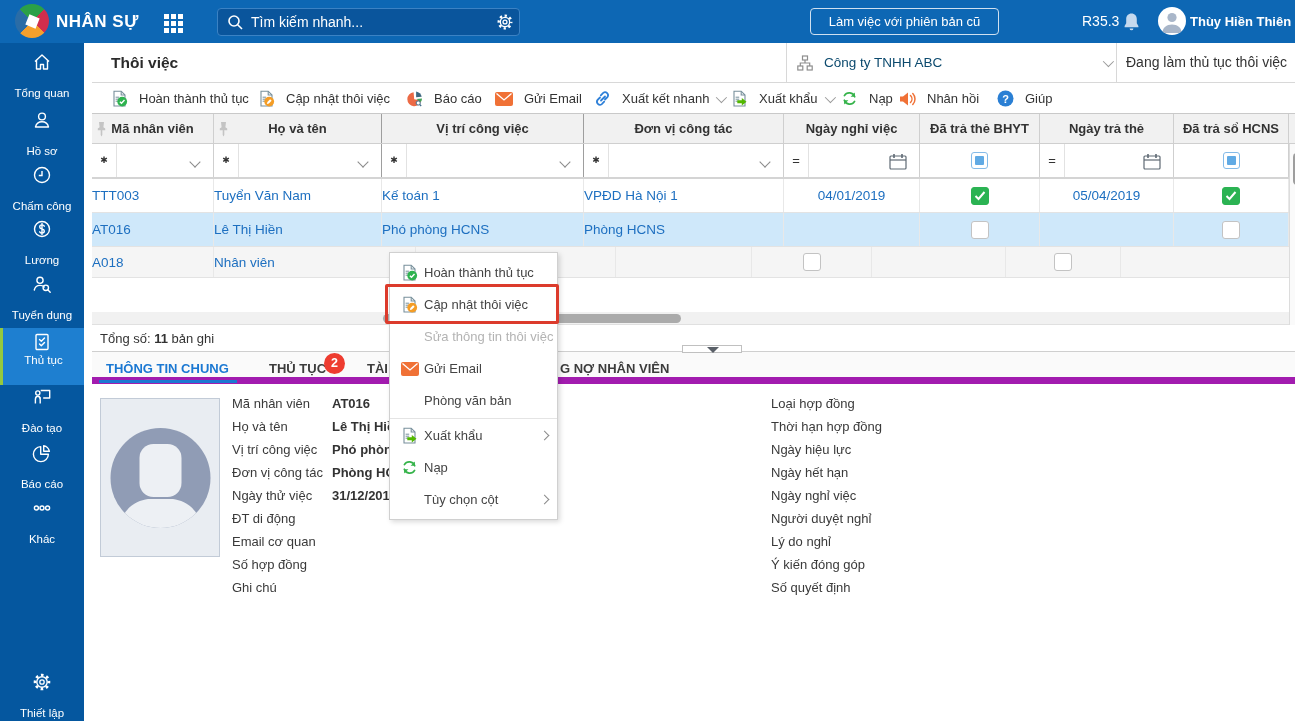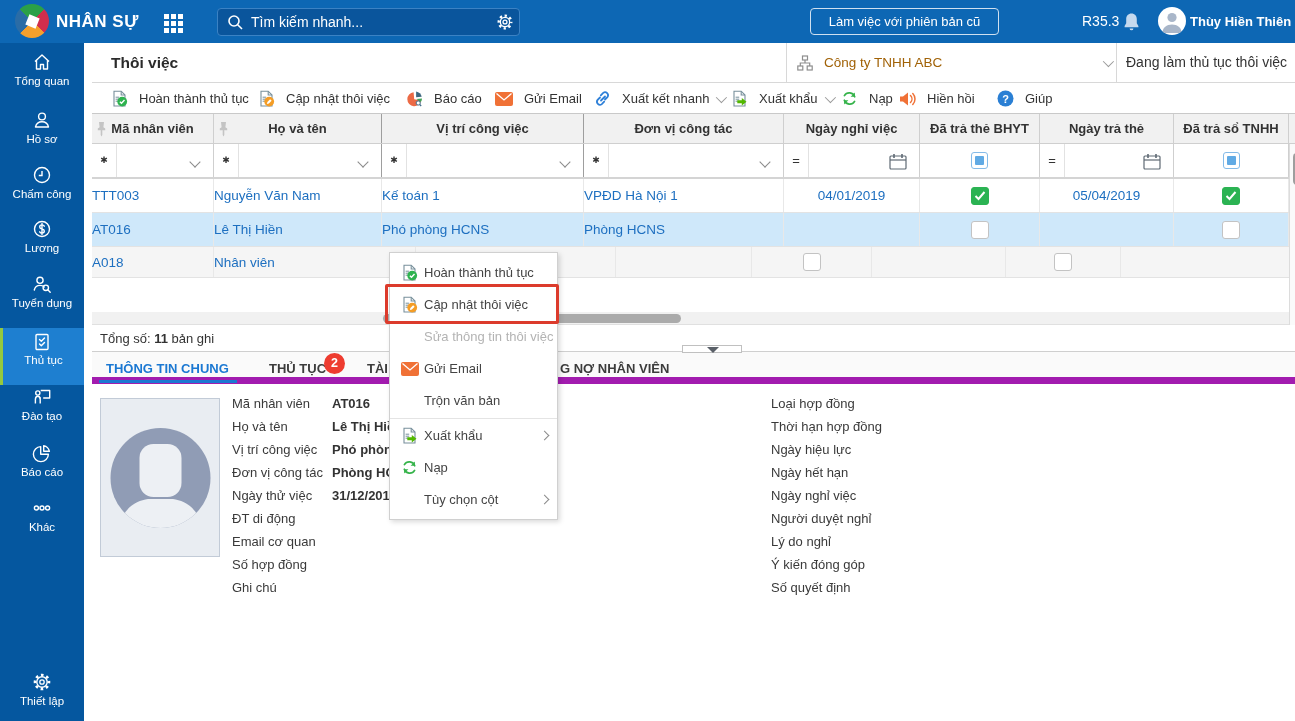--- a/index.html
+++ b/index.html
@@ -18,31 +18,31 @@
 #searchbox .ph { position:absolute; left:33px; top:5px; font-size:14px; color:#fff; }
 #oldver { position:absolute; left:810px; top:8px; width:189px; height:27px; border:1px solid #cfe0f0; border-radius:4px; font-size:13px; text-align:center; line-height:25px; }
 #rver { position:absolute; left:1062px; top:13px; font-size:14px;margin-left:20px; }
 #bell { position:absolute; left:1122px; top:12px; }
 #tbavatar { position:absolute; left:1158px; top:7px; width:28px; height:28px; border-radius:50%; background:#fff; overflow:hidden;}
 #uname { position:absolute; left:1190px; top:14px; font-size:13px; font-weight:bold; white-space:nowrap; }
 
 
 #sidebar { position:absolute; left:0; top:43px; width:84px; height:678px; background:#05579f; color:#fff; }
 .navitem { position:absolute; left:0; width:84px; height:56px; text-align:center; }
-.navitem .nlabel { display:block; margin-top:32px; font-size:11.5px; color:#fff; }
+.navitem .nlabel { display:block; margin-top:44px; font-size:11.5px; color:#fff; }
 .navitem svg { position:absolute; left:32px; top:9px; }
 .navitem.sel { background:#1e7fd0; border-left:3px solid #95c93d; }
 .navitem.sel svg { left:29px; }
 
 
 #main { position:absolute; left:92px; top:43px; width:1211px; height:678px; background:#fff; }
 #titlebar { position:absolute; left:0; top:0; width:1211px; height:40px; border-bottom:1px solid #d8d8d8; }
 #titlebar h1 { position:absolute; left:19px; top:11px; font-size:15.5px; color:#2b2b2b; }
 .vsep { position:absolute; top:0; width:1px; height:40px; background:#d8d8d8; }
-#company { position:absolute; left:732px; top:12px; font-size:13.5px; color:#a16207; }
+#company { position:absolute; left:732px; top:12px; font-size:13.5px; color:#0c4a6e; }
 #status { position:absolute; left:1034px; top:11px; font-size:14px; color:#333; white-space:nowrap; }
 .chev { display:inline-block; width:8px; height:8px; border-right:1.5px solid #9a9a9a; border-bottom:1.5px solid #9a9a9a; transform:rotate(45deg) translateY(-2px); margin-left:8px; }
 
 #toolbar { position:absolute; left:0; top:41px; width:1211px; height:30px; border-bottom:1px solid #c9c9c9; font-size:13px; color:#333; }
 .tbi { position:absolute; top:0; height:29px; display:flex; align-items:center; gap:11px; }
 .tbi svg { flex:none; }
 
 
 #grid { position:absolute; left:0; top:71px; width:1211px; }
 .hrow { display:flex; height:30px; background:#f1f1f1; border-bottom:1px solid #cfcfcf; }
@@ -290,21 +290,21 @@
             <path d="M13.7 6.8A5.7 5.7 0 0 0 3.4 5.6M3.3 10.2a5.7 5.7 0 0 0 10.3 1.2" stroke-linecap="round"></path>
             <path d="M13.9 2.5v4.3h-4.3M3.1 14.5v-4.3h4.3" fill="#35b34a" stroke="none"></path>
           </svg>
         <span>Nạp</span>
         </div>
       <div class="tbi" style="left:806px">
         <svg width="18" height="16" viewBox="0 0 18 16">
             <path d="M2 5.5h3l5-4v13l-5-4H2z" fill="#f07136"></path>
             <path d="M12.5 4.5a5 5 0 0 1 0 7M14.8 2.5a8 8 0 0 1 0 11" stroke="#f07136" stroke-width="1.5" fill="none" stroke-linecap="round"></path>
           </svg>
-        <span>Hiền hồi</span>
+        <span>Nhân hồi</span>
         </div>
       <div class="tbi" style="left:905px">
         <svg width="17" height="17" viewBox="0 0 17 17">
             <circle cx="8.5" cy="8.5" r="8" fill="#2a7fd4"></circle>
             <text x="8.5" y="12.5" text-anchor="middle" font-size="11" font-weight="bold" fill="#fff" font-family="Liberation Sans">?</text>
           </svg>
         <span>Giúp</span>
         </div>
     </div>
     <div id="grid">
@@ -313,21 +313,21 @@
               <path d="M3 1h5l-.6 5.2 1.8 1.3v1.8H6.3V14l-.8 1.6-.8-1.6V9.3H1.8V7.5l1.8-1.3z"></path>
             </svg>Mã nhân viên</div>
         <div class="hcell c2" style="border-right-color:#9e9e9e"><svg class="pin" width="11" height="16" viewBox="0 0 11 16" fill="#c4c4c4">
               <path d="M3 1h5l-.6 5.2 1.8 1.3v1.8H6.3V14l-.8 1.6-.8-1.6V9.3H1.8V7.5l1.8-1.3z"></path>
             </svg>Họ và tên</div>
         <div class="hcell c3" style="border-right-color:#9e9e9e">Vị trí công việc</div>
         <div class="hcell c4">Đơn vị công tác</div>
         <div class="hcell c5">Ngày nghỉ việc</div>
         <div class="hcell c6">Đã trả thẻ BHYT</div>
         <div class="hcell c7">Ngày trả thẻ</div>
-        <div class="hcell c8">Đã trả sổ TNHH</div>
+        <div class="hcell c8">Đã trả sổ HCNS</div>
         <div style="flex:1;background:#f1f1f1"></div>
       </div>
       <div class="frow">
         <div class="fcell c1">
             <span class="fop">✱</span>
             <span class="fchev"></span>
           </div>
         <div class="fcell c2" style="border-right-color:#9e9e9e">
             <span class="fop">✱</span>
             <span class="fchev"></span>
@@ -359,21 +359,21 @@
               <path d="M5 1v4M13 1v4" stroke-width="1.6"></path>
             </svg>
           </div>
         <div class="fcell c8 center">
             <span class="ind"></span>
           </div>
         <div style="flex:1"></div>
       </div>
       <div class="drow">
         <div class="dcell c1">TTT003</div>
-        <div class="dcell c2">Nguyễn Văn Nam</div>
+        <div class="dcell c2">Tuyển Văn Nam</div>
         <div class="dcell c3">Kế toán 1</div>
         <div class="dcell c4">VPĐD Hà Nội 1</div>
         <div class="dcell c5 center">04/01/2019</div>
         <div class="dcell c6 center">
             <span class="cb on">
               <svg width="12" height="10" viewBox="0 0 12 10">
                 <path d="M1.5 5l3 3 6-7" fill="none" stroke="#fff" stroke-width="2"></path>
               </svg>
             </span>
           </div>
@@ -463,21 +463,21 @@
             <path d="M10.2 1.2v3.8H14" fill="none" stroke="#78909c" stroke-width="1.1"></path>
             <path d="M4.6 7.2h3.6M4.6 9.2h3.6M4.6 11.2h3" stroke="#78909c" stroke-width="1"></path>
             <circle cx="11.2" cy="11.6" r="4.9" fill="#f49d26"></circle>
             <path d="M8.9 14l.5-2 2.7-2.8 1.5 1.5-2.7 2.8z" fill="#fff"></path>
           </svg>Cập nhật thôi việc</div>
       <div class="mi dis">Sửa thông tin thôi việc</div>
       <div class="mi"><svg style="top:9px" width="18" height="14" viewBox="0 0 18 14">
             <rect x="0" y="0" width="18" height="14" rx="2" fill="#f07136"></rect>
             <path d="M1.5 1.5L9 8l7.5-6.5" fill="none" stroke="#fff" stroke-width="1.3"></path>
           </svg>Gửi Email</div>
-      <div class="mi">Trộn văn bản</div>
+      <div class="mi">Phòng văn bản</div>
       <div class="msep"></div>
       <div class="mi"><svg width="17" height="17" viewBox="0 0 17 17">
             <path d="M3 1.2h7.2l3.8 3.8V16H3z" fill="#fff" stroke="#78909c" stroke-width="1.1"></path>
             <path d="M10.2 1.2v3.8H14" fill="none" stroke="#78909c" stroke-width="1.1"></path>
             <path d="M4.6 7.2h3.6M4.6 9.2h3.6M4.6 11.2h3" stroke="#78909c" stroke-width="1"></path>
             <path d="M6.3 10.2h4.5V8l4.7 3.7-4.7 3.7v-2.2H6.3z" fill="#52b800"></path>
           </svg>Xuất khẩu<span class="sub"></span></div>
       <div class="mi"><svg width="17" height="17" viewBox="0 0 17 17" fill="none" stroke="#35b34a" stroke-width="1.7">
             <path d="M13.7 6.8A5.7 5.7 0 0 0 3.4 5.6M3.3 10.2a5.7 5.7 0 0 0 10.3 1.2" stroke-linecap="round"></path>
             <path d="M13.9 2.5v4.3h-4.3M3.1 14.5v-4.3h4.3" fill="#35b34a" stroke="none"></path>

